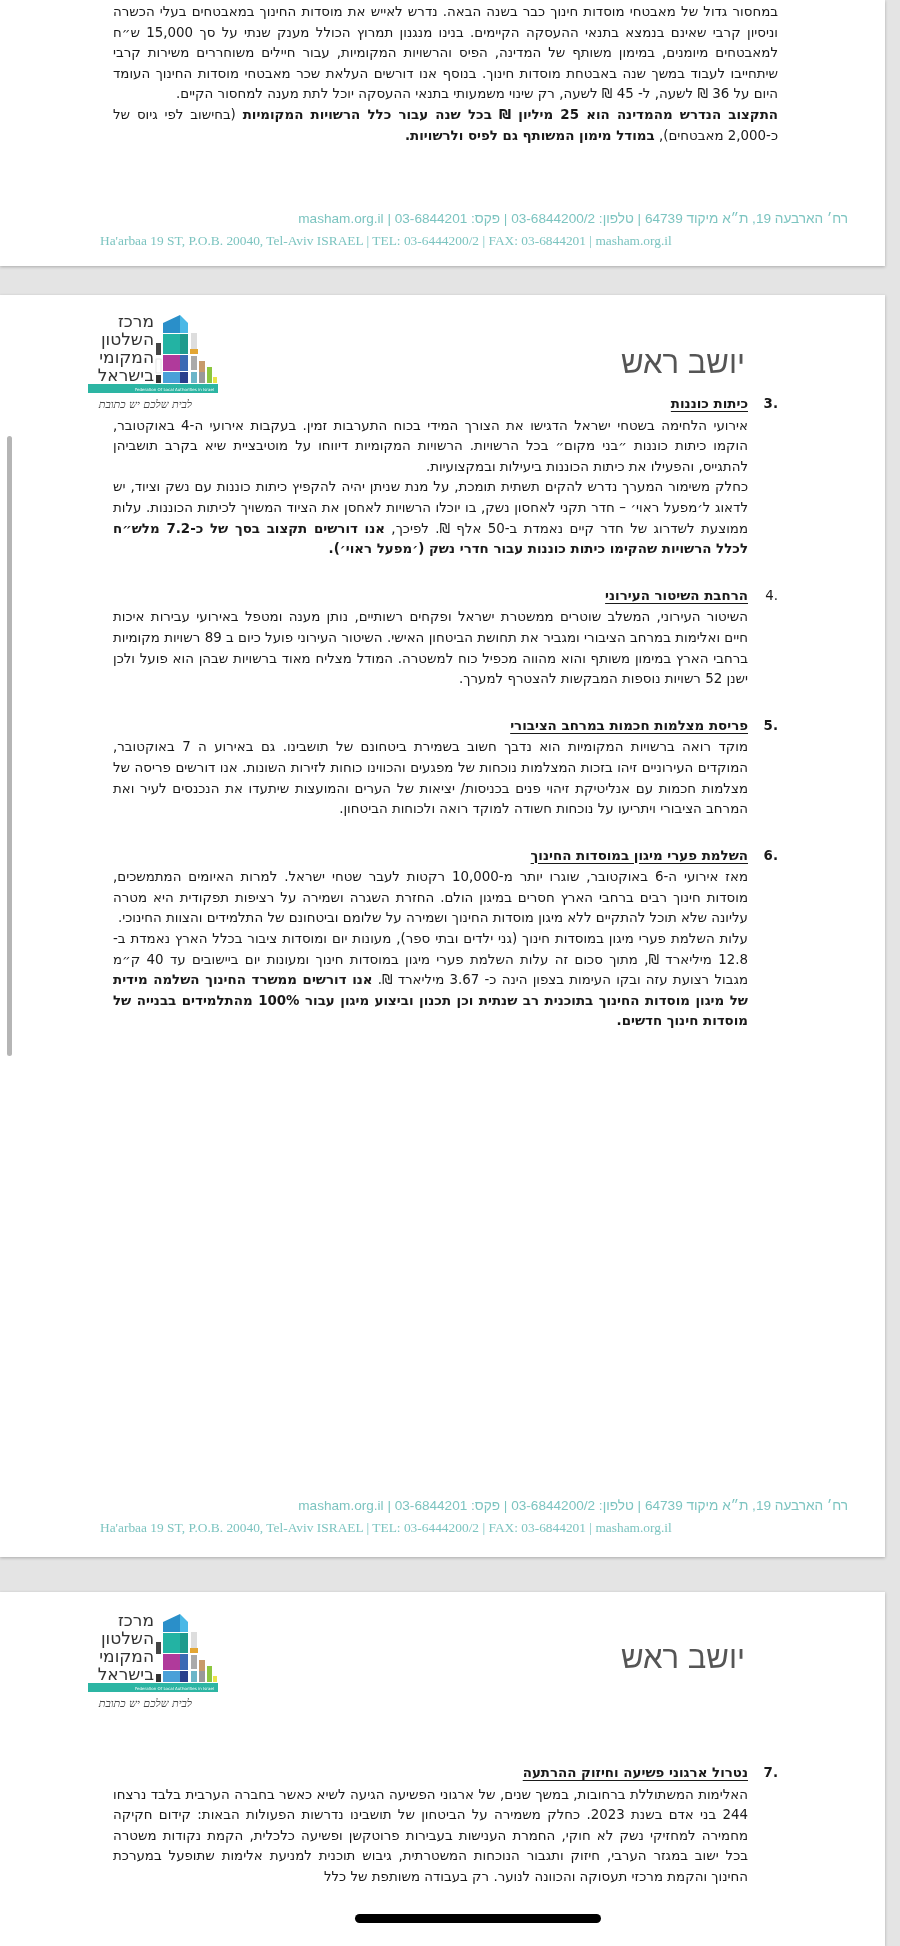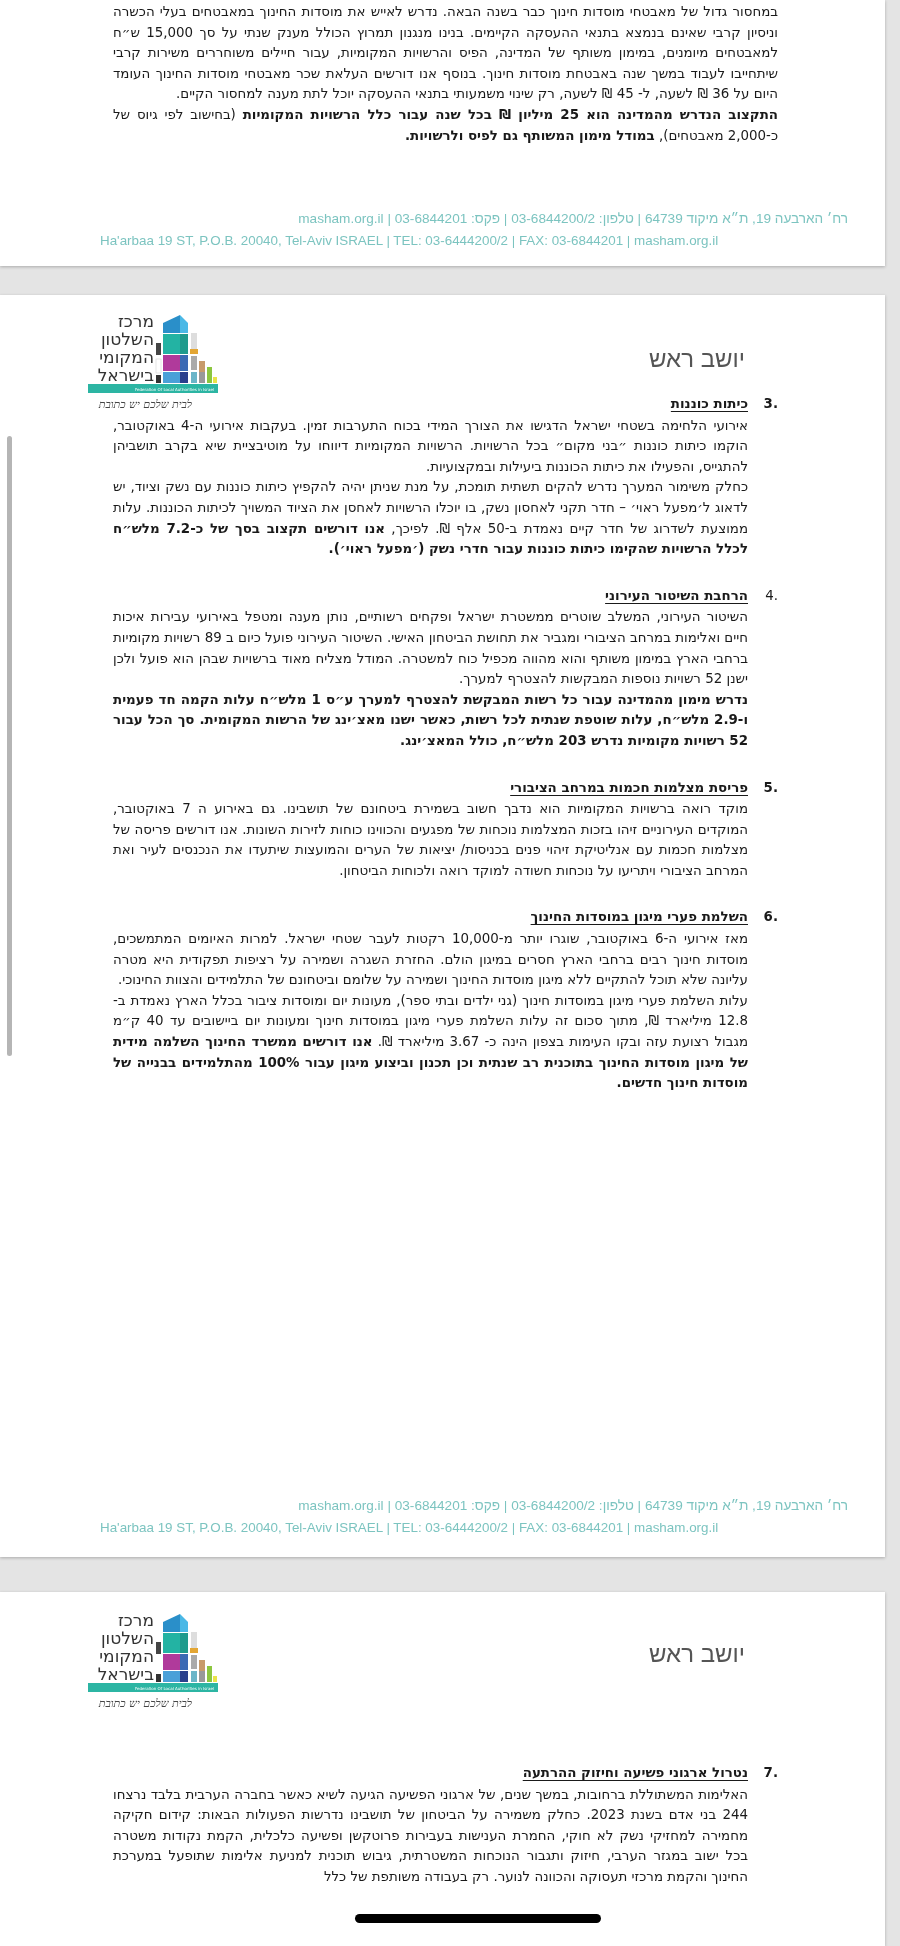--- a/index.html
+++ b/index.html
@@ -35,25 +35,25 @@
   .sec-num { width:30px; text-align:right; padding-right:0; font-weight:bold; }
   .sec-title { text-decoration:underline; text-underline-offset:3px; }
   .sec-body { padding-right:30px; }
 
   .footer {
     position:absolute; left:70px; width:748px;
     color:#7cc4c0; font-family:"Liberation Sans", sans-serif;
     font-size:13.6px; line-height:22px;margin-left:30px;
   }
   .footer .he { direction:rtl; text-align:right; }
-  .footer .en { direction:ltr; text-align:left; font-size:13.4px; }
+  .footer .en { direction:ltr; text-align:left; font-size:13.4px;font-family:Liberation Serif, serif; }
 
   .header-title {
     position:absolute; right:140px; top:50px;
-    font-size:24px; color:#555; direction:rtl;
+    font-size:31px; color:#555; direction:rtl;
     font-family:"Liberation Sans", sans-serif;
   }
   .logo {
     position:absolute; left:88px; top:14px; width:170px; height:118px;
   }
   .scrollbar {
     position:absolute; left:7px; top:436px; width:5px; height:620px;
     background:#b5b5b5; border-radius:3px;
   }
   .redact {
@@ -124,21 +124,20 @@
       </div>
     </div>
 
     <div class="section" style="margin-bottom:26px;">
       <div class="sec-head">
         <span class="sec-num" style="font-weight:normal;">.4</span>
         <span class="sec-title">הרחבת השיטור העירוני</span>
       </div>
       <div class="sec-body">
         <p>השיטור העירוני, המשלב שוטרים ממשטרת ישראל ופקחים רשותיים, נותן מענה ומטפל באירועי עבירות איכות חיים ואלימות במרחב הציבורי ומגביר את תחושת הביטחון האישי. השיטור העירוני פועל כיום ב 89 רשויות מקומיות ברחבי הארץ במימון משותף והוא מהווה מכפיל כוח למשטרה. המודל מצליח מאוד ברשויות שבהן הוא פועל ולכן ישנן 52 רשויות נוספות המבקשות להצטרף למערך.</p>
-        <p class="bold">נדרש מימון מהמדינה עבור כל רשות המבקשת להצטרף למערך ע״ס 1 מלש״ח עלות הקמה חד פעמית ו-2.9 מלש״ח, עלות שוטפת שנתית לכל רשות, כאשר ישנו מאצ׳ינג של הרשות המקומית. סך הכל עבור 52 רשויות מקומיות נדרש 203 מלש״ח, כולל המאצ׳ינג.</p>
       </div>
     </div>
 
     <div class="section" style="margin-bottom:26px;">
       <div class="sec-head">
         <span class="sec-num">.5</span>
         <span class="sec-title">פריסת מצלמות חכמות במרחב הציבורי</span>
       </div>
       <div class="sec-body">
         <p>מוקד רואה ברשויות המקומיות הוא נדבך חשוב בשמירת ביטחונם של תושבינו. גם באירוע ה 7 באוקטובר, המוקדים העירוניים זיהו בזכות המצלמות נוכחות של מפגעים והכווינו כוחות לזירות השונות. אנו דורשים פריסה של מצלמות חכמות עם אנליטיקת זיהוי פנים בכניסות/ יציאות של הערים והמועצות שיתעדו את הנכנסים לעיר ואת המרחב הציבורי ויתריעו על נוכחות חשודה למוקד רואה ולכוחות הביטחון.</p>

